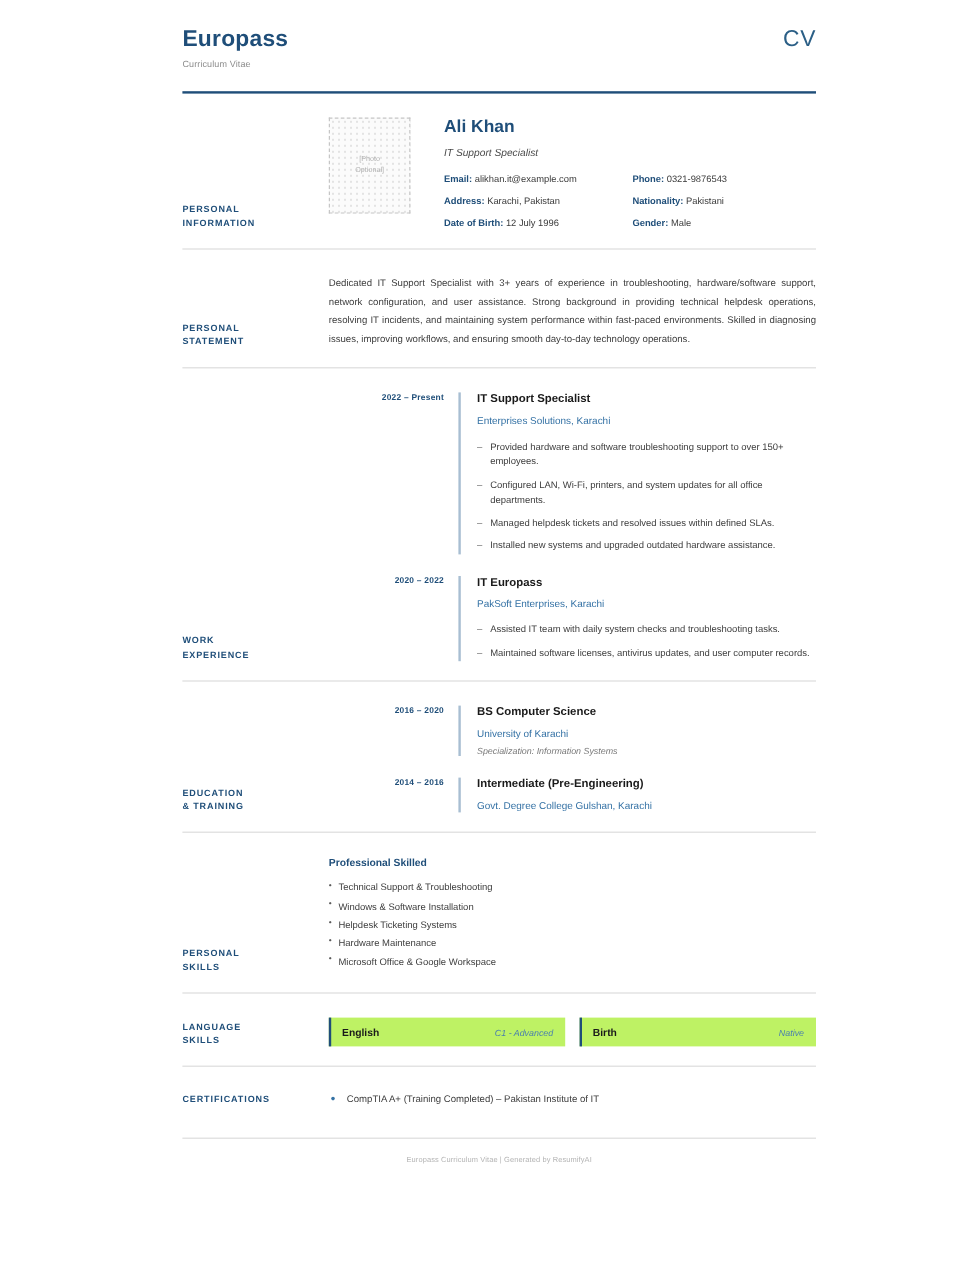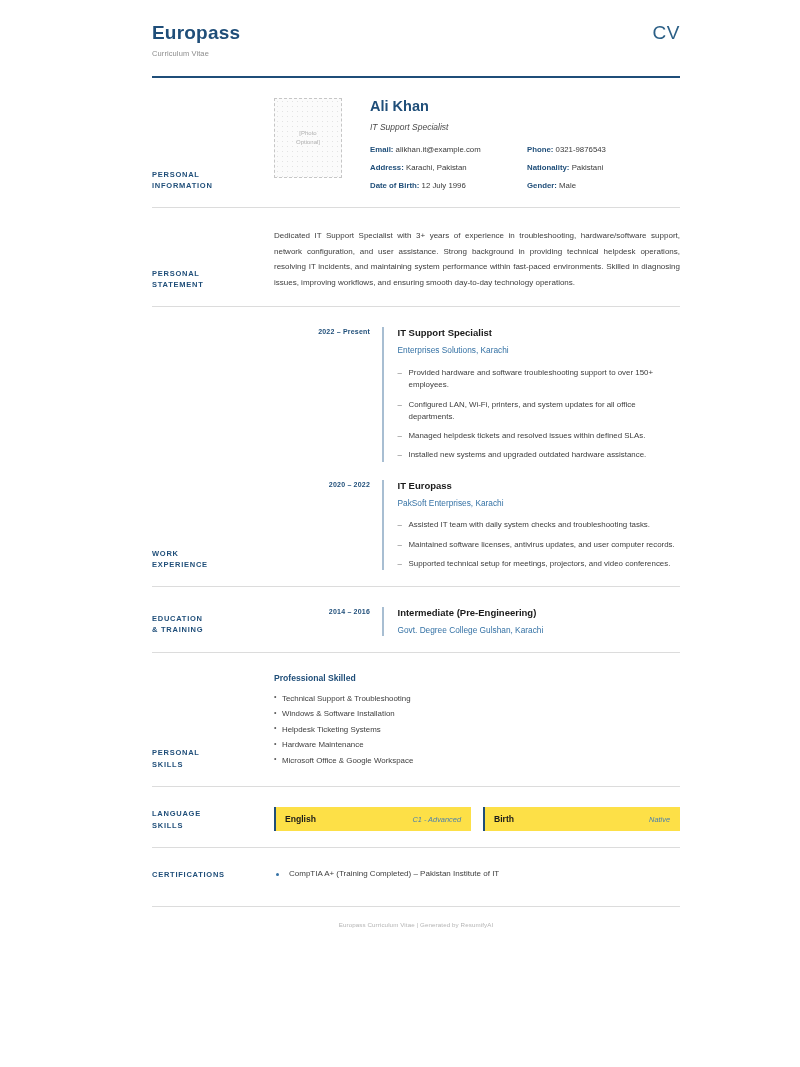--- a/index.html
+++ b/index.html
@@ -203,21 +203,21 @@
     position: absolute; left: 0; top: -0.5px;
     color: #5a5a5a;
     font-size: 7px;
   }
 
   
   .lang-row { display: flex; gap: 12px; }
   .lang-card {
     flex: 1 1 0;
     min-width: 0;
-    background: #fde047;
+    background: #bef264;
     border-left: 2.5px solid #1f4e79;
     padding: 7px 10px 7px 9px;
     display: flex;
     align-items: baseline;
     justify-content: space-between;
     gap: 23px;
   }
   .lang-name {
     font-size: 8.6px;
     font-weight: bold;
@@ -339,36 +339,44 @@
 
       <div class="entry">
         <div class="entry-dates">2020 – 2022</div>
         <div class="entry-rule"></div>
         <div class="entry-content">
           <div class="entry-title">IT Europass</div>
           <div class="entry-org">PakSoft Enterprises, Karachi</div>
           <ul class="entry-list">
             <li>Assisted IT team with daily system checks and troubleshooting tasks.</li>
             <li>Maintained software licenses, antivirus updates, and user computer records.</li>
-            <li>Supported technical setup for meetings, projectors, and video conferences.</li>
           </ul>
         </div>
       </div>
 
     </div>
   </div>
   <div class="divider"></div>
 
   <div class="section">
     <div class="sec-label">
       <div>EDUCATION</div>
       <div>&amp; TRAINING</div>
     </div>
     <div class="sec-body">
 
+      <div class="entry">
+        <div class="entry-dates">2016 – 2020</div>
+        <div class="entry-rule"></div>
+        <div class="entry-content">
+          <div class="entry-title">BS Computer Science</div>
+          <div class="entry-org">University of Karachi</div>
+          <div class="entry-note">Specialization: Information Systems</div>
+        </div>
+      </div>
 
       <div class="entry">
         <div class="entry-dates">2014 – 2016</div>
         <div class="entry-rule"></div>
         <div class="entry-content">
           <div class="entry-title">Intermediate (Pre-Engineering)</div>
           <div class="entry-org">Govt. Degree College Gulshan, Karachi</div>
         </div>
       </div>
 

